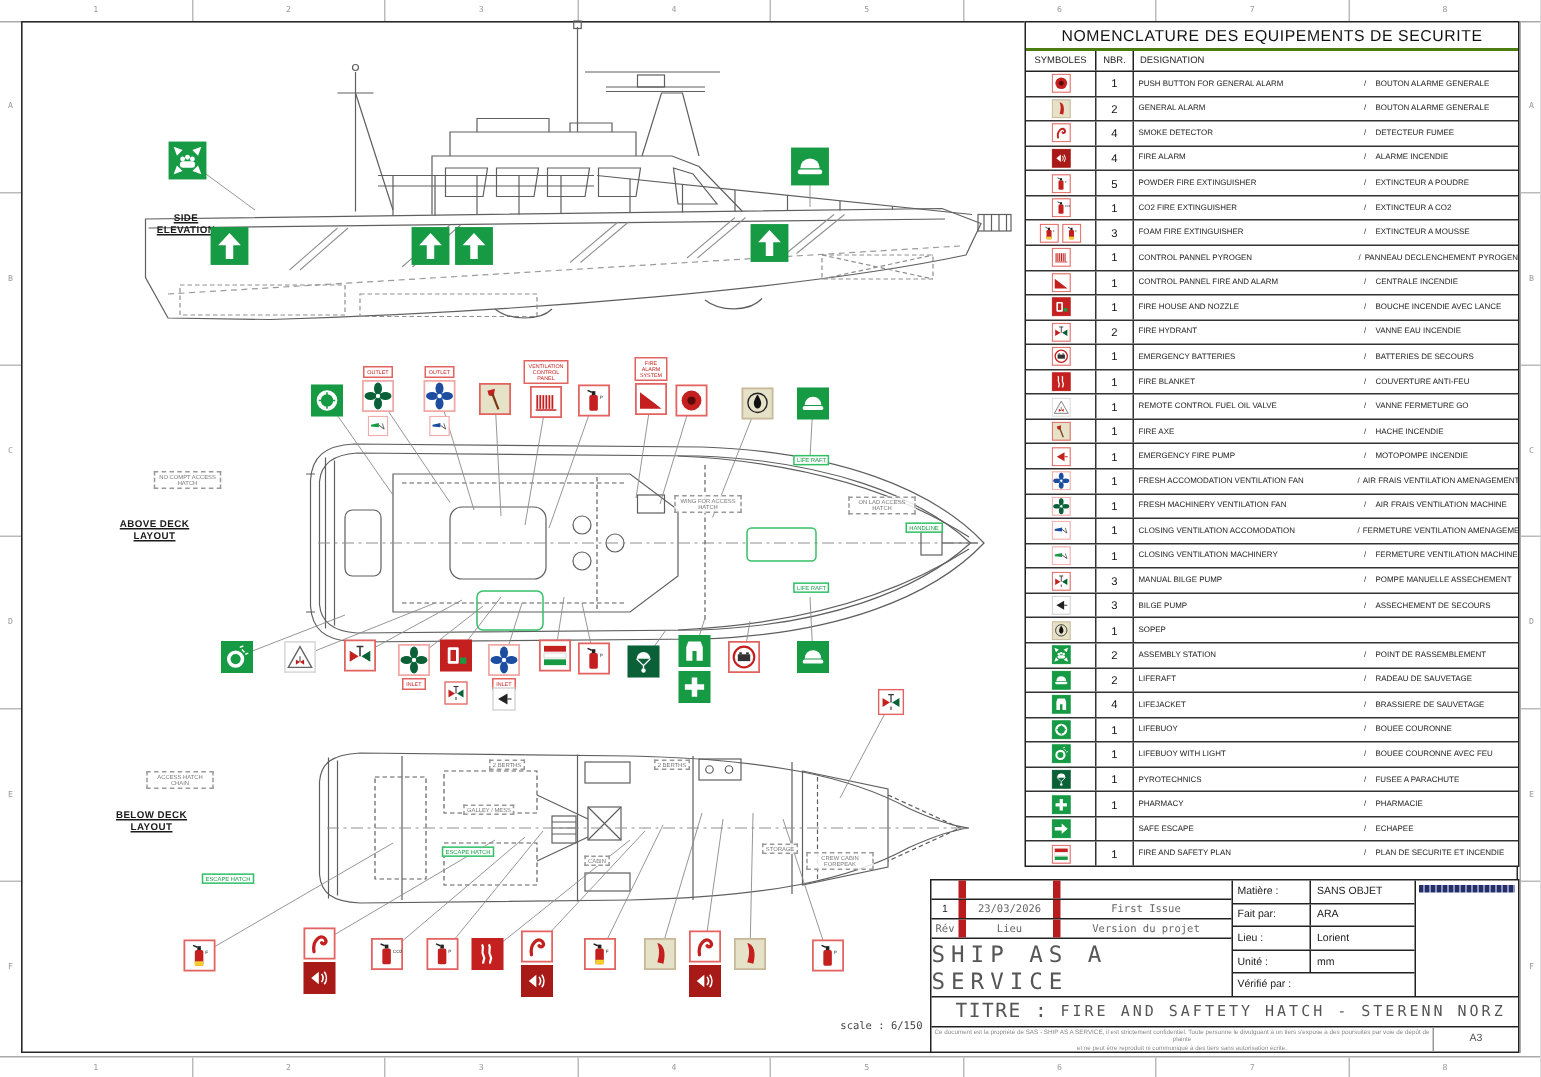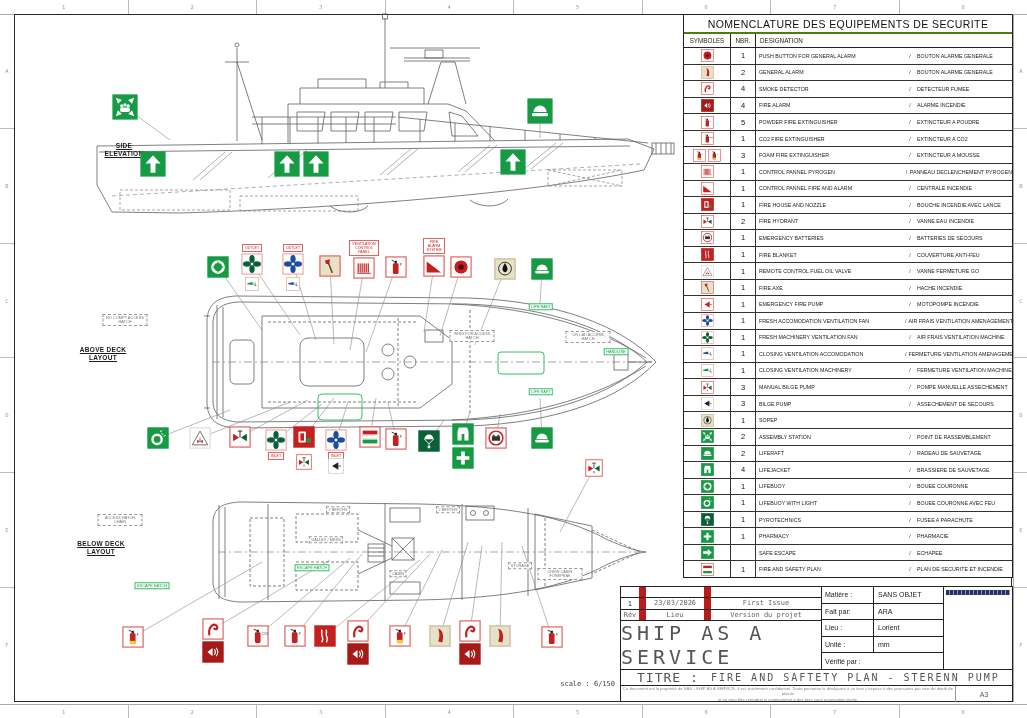--- a/index.html
+++ b/index.html
@@ -44,25 +44,25 @@
   .nt-row .c2{width:24px;border-right:1px solid #333;display:flex;align-items:center;justify-content:center;font-size:7.5px;color:#111;}
   .nt-row .c3{flex:1;display:flex;align-items:center;font-size:5.3px;color:#1a1a1a;white-space:nowrap;overflow:hidden;}
   .nt-row .en{flex:0 0 146px;padding-left:3px;}
   .nt-row .sep{width:10px;text-align:center;color:#333;}
   .nt-row .fr{flex:1;padding-left:2px;}
   
   .tblock{position:absolute;left:620px;top:586px;width:393px;height:116px;border:1.2px solid #222;box-sizing:border-box;display:flex;flex-direction:column;background:#fff;font-size:7px;color:#222;}
   .tb-top{display:flex;height:82px;border-bottom:1px solid #222;}
   .tb-rev{width:200px;border-right:1px solid #222;display:flex;flex-direction:column;}
   .rev-row{display:flex;height:13px;border-bottom:1px solid #222;box-sizing:border-box;}
-  .rev-row>div{border-right:7px solid #b91c1c;display:flex;align-items:center;justify-content:center;overflow:hidden;}
+  .rev-row>div{border-right:5px solid #b91c1c;display:flex;align-items:center;justify-content:center;overflow:hidden;}
   .rev-row>div:last-child{border-right:none;}
   .rev-c1{width:18px;}.rev-c2{width:58px;}.rev-c3{flex:1;}
   .cad{font-family:"DejaVu Sans Mono",monospace;color:#666;}
-  .company{flex:1;display:flex;align-items:center;justify-content:center;font-family:"DejaVu Sans Mono",monospace;font-size:20px;letter-spacing:4px;color:#555;}
+  .company{flex:1;display:flex;align-items:center;justify-content:center;font-family:"DejaVu Sans Mono",monospace;font-size:15px;letter-spacing:4px;color:#555;}
   .tb-fields{width:121px;border-right:1px solid #222;display:flex;flex-direction:column;}
   .fld{flex:1;display:flex;border-bottom:1px solid #222;align-items:center;}
   .fld:last-child{border-bottom:none;}
   .fld .fl{width:52px;border-right:1px solid #222;align-self:stretch;display:flex;align-items:center;padding-left:3px;box-sizing:border-box;}
   .fld .fv{flex:1;padding-left:4px;}
   .fld.nosplit .fl{border-right:none;width:auto;}
   .tb-logo{flex:1;display:flex;flex-direction:column;padding:2px;}
   .logo-box{flex:1;background:#262f63;color:#fff;display:flex;flex-direction:column;align-items:center;justify-content:center;line-height:1;}
   .logo-ship{font-size:21px;font-weight:bold;letter-spacing:.5px;}
   .logo-asa{display:flex;align-items:flex-end;gap:2px;font-size:10px;font-weight:bold;margin-top:1px;}
@@ -1281,21 +1281,21 @@
             <div class="fl">Vérifié par :</div>
             <div class="fv"></div>
           </div>
         </div>
       <div class="tb-logo">
         <div class="logo-banner"></div>
       </div>
     </div>
     <div class="tb-title">
       <div class="titre-label">TITRE :</div>
-      <div class="titre-value">FIRE AND SAFTETY PLAN - STERENN PUMP</div>
+      <div class="titre-value">FIRE AND SAFTETY HATCH - STERENN NORZ</div>
     </div>
     <div class="tb-disc">
       <div class="disc-text">
         <span>Ce document est la propriété de SAS - SHIP AS A SERVICE, il est strictement confidentiel. Toute personne le divulguant à un tiers s'expose à des poursuites par voie de dépôt de plainte</span>
         <span>et ne peut être reproduit ni communiqué à des tiers sans autorisation écrite.</span>
       </div>
       <div class="disc-a3">A3</div>
     </div>
   </div>
 

